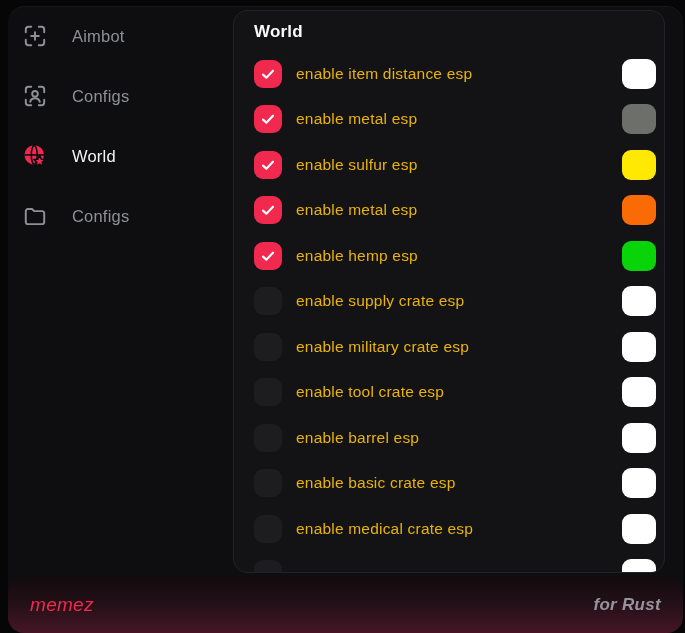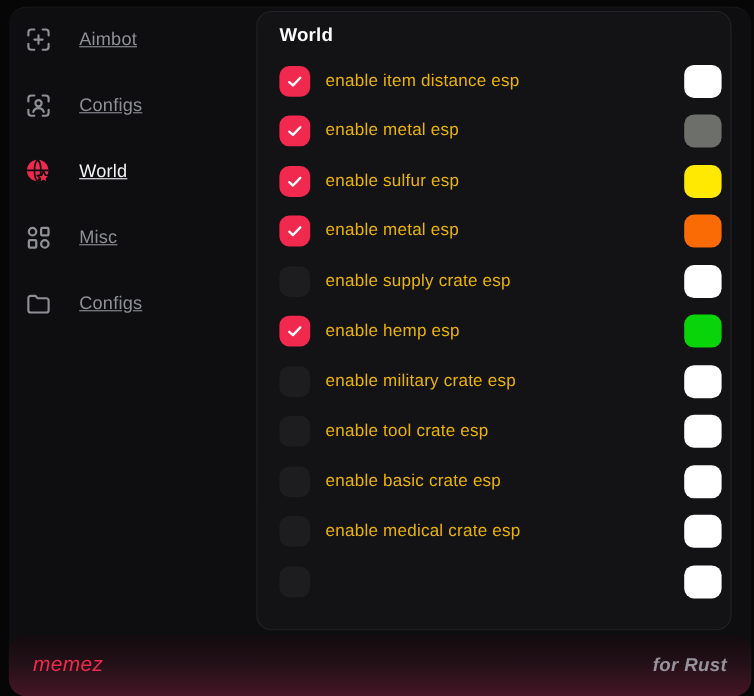--- a/index.html
+++ b/index.html
@@ -11,21 +11,21 @@
   }
   .window{
     position:absolute;left:8px;top:6px;width:675px;height:627px;
     background:#0e0e10;border-radius:16px;
     box-shadow:inset 0 1px 0 rgba(255,255,255,.04);
   }
   
   .sidebar{position:absolute;left:0;top:0;width:225px;padding-top:0;}
   .side-item{
     height:60px;display:flex;align-items:center;gap:24px;
-    padding-left:14px;cursor:pointer;color:#8e9095;text-decoration:underline;
+    padding-left:14px;cursor:pointer;color:#8e9095;
   }
   .side-item .icon{width:26px;height:26px;display:flex;align-items:center;justify-content:center;}
   .side-item .icon svg{width:26px;height:26px;display:block;}
   .side-item .lbl{font-size:16.5px;letter-spacing:.2px;}
   .side-item.disabled{color:#515358;}
   .side-item.active{color:#f2f3f5;}
   .side-item.active .icon{color:var(--accent);}
   
   .panel{
     position:absolute;left:225px;top:4px;width:432px;height:563px;
@@ -100,31 +100,20 @@
             </g>
             <g transform="translate(16.2,16.6)">
               <path d="M0-5.2 L1.6-1.7 5.2-1.3 2.5 1.2 3.3 4.9 0 2.9 -3.3 4.9 -2.5 1.2 -5.2 -1.3 -1.6 -1.7 Z" fill="currentColor" stroke="#0e0e10" stroke-width="1.4" stroke-linejoin="round"></path>
             </g>
           </svg>
         </span>
     <span class="lbl">World</span>
   </div>
       <div class="side-item">
     <span class="icon">
-          <svg viewBox="0 0 24 24" fill="none" stroke="currentColor" stroke-width="1.9">
-            <circle cx="7" cy="7" r="3.1"></circle>
-            <rect x="14.2" y="3.9" width="6.2" height="6.2" rx="1"></rect>
-            <rect x="3.9" y="14.2" width="6.2" height="6.2" rx="1"></rect>
-            <circle cx="17.3" cy="17.3" r="3.1"></circle>
-          </svg>
-        </span>
-    <span class="lbl">Misc</span>
-  </div>
-      <div class="side-item">
-    <span class="icon">
           <svg viewBox="0 0 24 24" fill="none" stroke="currentColor" stroke-width="1.8" stroke-linejoin="round">
             <path d="M3.5 7.5v10a2 2 0 0 0 2 2h13a2 2 0 0 0 2-2v-8a2 2 0 0 0-2-2h-7.2l-2-2H5.5a2 2 0 0 0-2 2z"></path>
           </svg>
         </span>
     <span class="lbl">Configs</span>
   </div>
     </nav>
 
   <section class="panel">
     <div class="panel-title">World</div>
@@ -159,47 +148,54 @@
         <div class="row">
     <span class="checkbox checked">
       <svg viewBox="0 0 24 24">
         <polyline points="4.5 13 9.5 17.5 19.5 7" fill="none" stroke="#ffffff" stroke-width="3.2" stroke-linecap="round" stroke-linejoin="round"></polyline>
       </svg>
     </span>
     <span class="lbl">enable metal esp</span>
     <span class="swatch" style="background: rgb(250, 107, 6);"></span>
   </div>
         <div class="row">
-    <span class="checkbox">
-      
-    </span>
-    <span class="lbl">enable supply crate esp</span>
-    <span class="swatch" style="background: rgb(255, 255, 255);"></span>
-  </div>
-        <div class="row">
     <span class="checkbox checked">
       <svg viewBox="0 0 24 24">
         <polyline points="4.5 13 9.5 17.5 19.5 7" fill="none" stroke="#ffffff" stroke-width="3.2" stroke-linecap="round" stroke-linejoin="round"></polyline>
       </svg>
     </span>
     <span class="lbl">enable hemp esp</span>
     <span class="swatch" style="background: rgb(9, 212, 9);"></span>
   </div>
         <div class="row">
     <span class="checkbox">
       
     </span>
+    <span class="lbl">enable supply crate esp</span>
+    <span class="swatch" style="background: rgb(255, 255, 255);"></span>
+  </div>
+        <div class="row">
+    <span class="checkbox">
+      
+    </span>
     <span class="lbl">enable military crate esp</span>
     <span class="swatch" style="background: rgb(255, 255, 255);"></span>
   </div>
         <div class="row">
     <span class="checkbox">
       
     </span>
     <span class="lbl">enable tool crate esp</span>
+    <span class="swatch" style="background: rgb(255, 255, 255);"></span>
+  </div>
+        <div class="row">
+    <span class="checkbox">
+      
+    </span>
+    <span class="lbl">enable barrel esp</span>
     <span class="swatch" style="background: rgb(255, 255, 255);"></span>
   </div>
         <div class="row">
     <span class="checkbox">
       
     </span>
     <span class="lbl">enable basic crate esp</span>
     <span class="swatch" style="background: rgb(255, 255, 255);"></span>
   </div>
         <div class="row">

